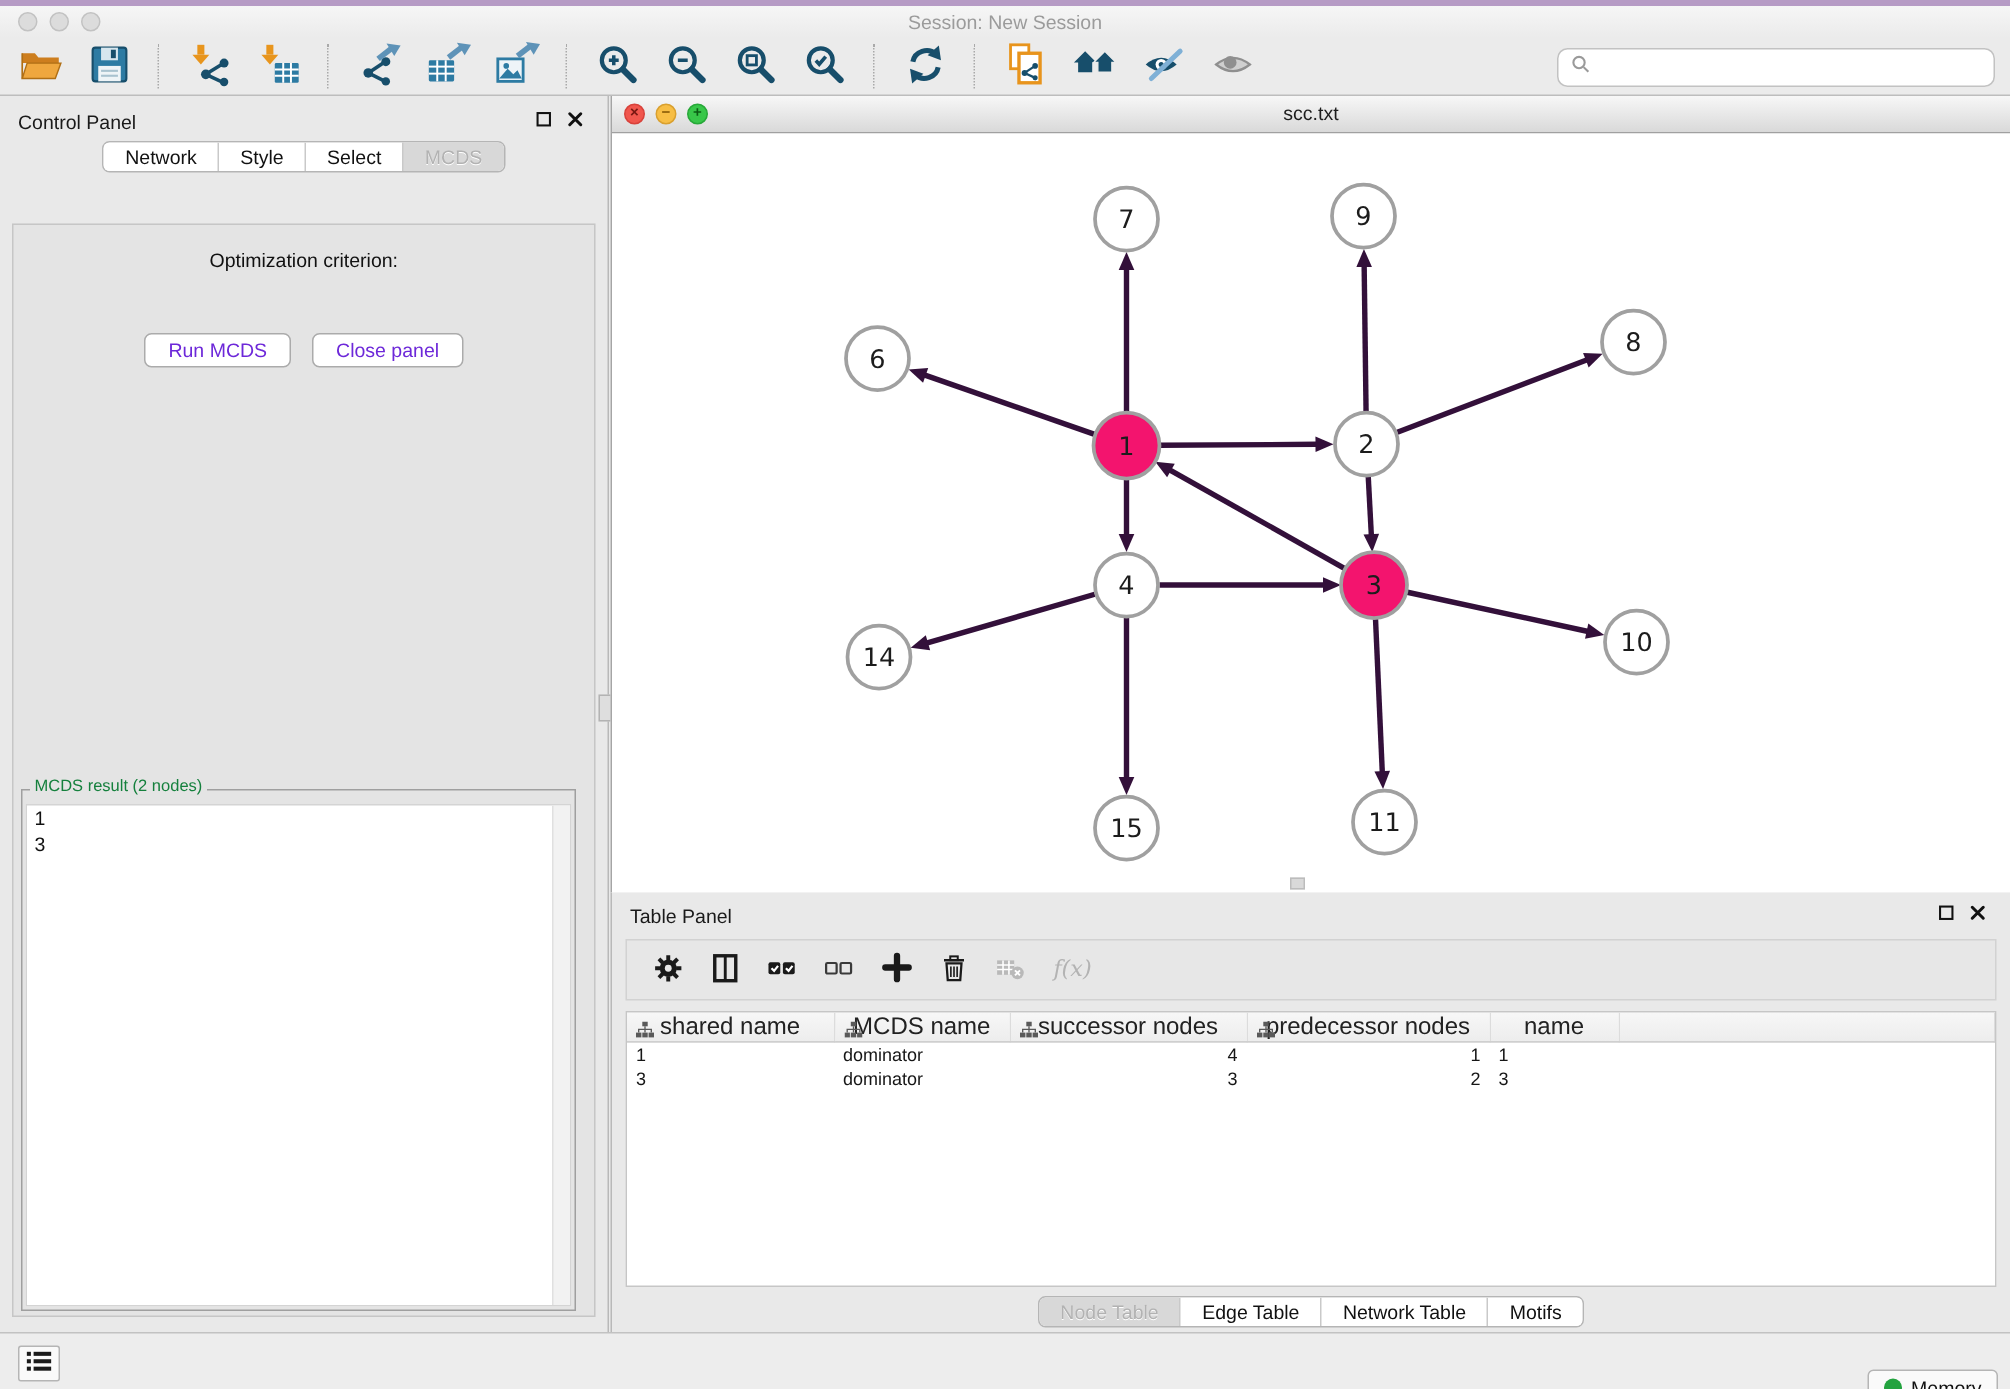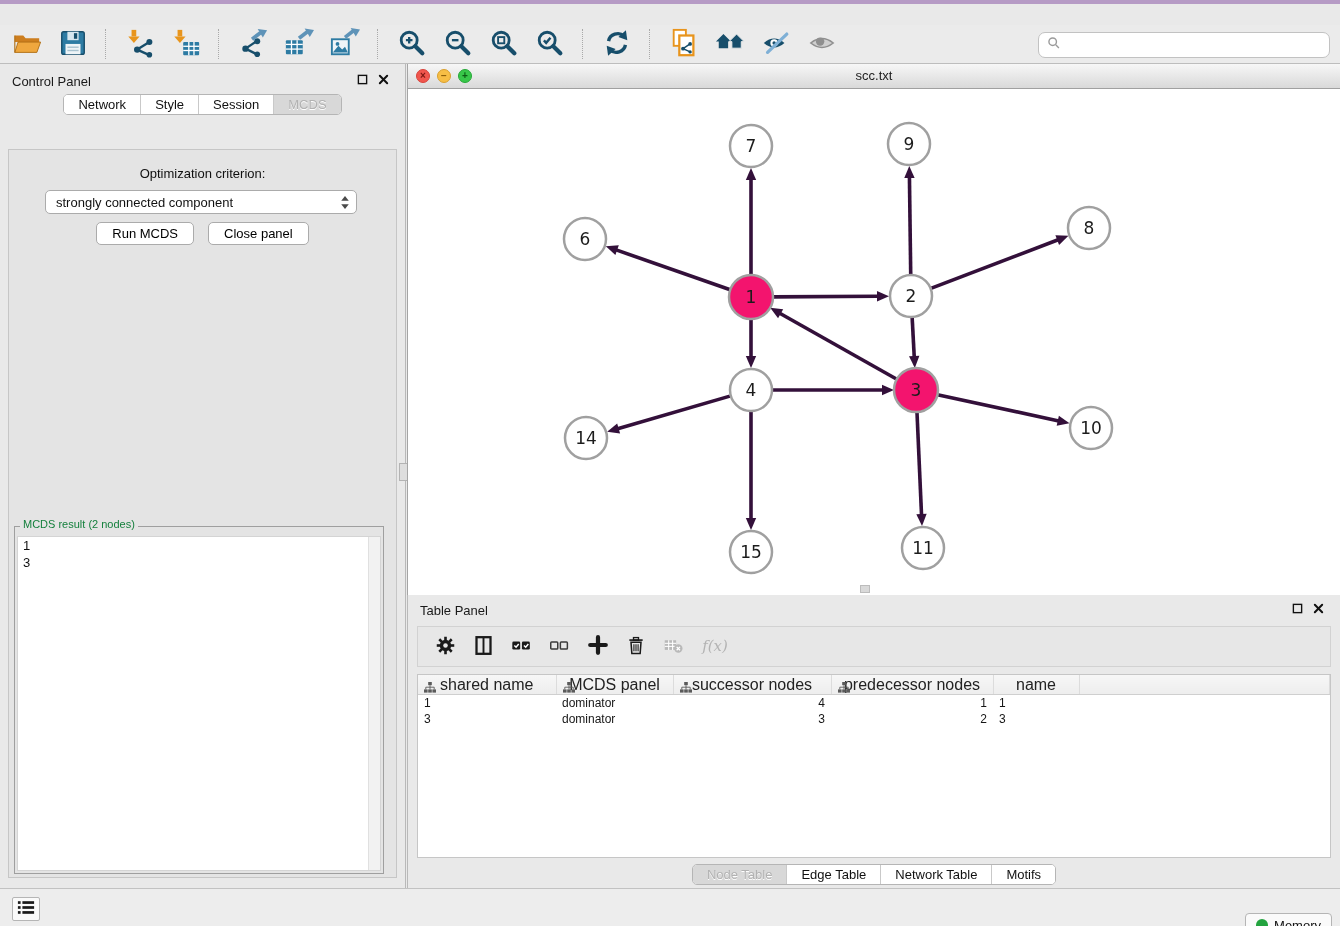--- a/index.html
+++ b/index.html
@@ -34,21 +34,21 @@
   
   .control-panel{position:absolute;left:0;top:64px;width:406px;height:824px;background:#e9e9e9;border-right:1px solid #b9b9b9;box-sizing:border-box;}
   .cp-title{position:absolute;left:12px;top:10px;}
   .cp-icons{position:absolute;right:16px;top:10px;}
   .cp-tabs{position:absolute;left:0;top:30px;width:100%;display:flex;justify-content:center;}
   .cp-content{position:absolute;left:8px;right:8px;top:54px;bottom:10px;background:#e4e4e4;border:1px solid #c6c6c6;margin-top:31px;}
   .opt-label{position:absolute;left:0;top:16px;width:100%;text-align:center;font-size:13px;color:#111;}
   .dropdown{position:absolute;left:36px;top:40px;width:312px;height:24px;background:#fff;border:1px solid #ababab;border-radius:5px;font-size:13px;color:#111;display:flex;align-items:center;padding-left:10px;box-sizing:border-box;cursor:default;}
   .dd-arrows{position:absolute;right:6px;top:4px;}
   .cp-buttons{position:absolute;left:0;top:72px;width:100%;display:flex;justify-content:center;gap:14px;}
-  .btn{background:#fff;border:1px solid #ababab;border-radius:5px;font-size:13px;padding:3px 15px;color:#000000;cursor:default;}
+  .btn{background:#fff;border:1px solid #ababab;border-radius:5px;font-size:13px;padding:3px 15px;color:#6d28d9;cursor:default;}
   .result-field{position:absolute;left:5px;right:12px;top:376px;bottom:3px;border:1px solid #9f9f9f;}
   .result-legend{position:absolute;top:-9px;left:5px;background:#e4e4e4;padding:0 3px;font-size:11px;color:#15803d;}
   .result-area{position:absolute;left:2px;right:2px;top:9px;bottom:2px;background:#fff;border:1px solid #d4d4d4;overflow:hidden;}
   .result-scroll{position:absolute;right:0;top:0;bottom:0;width:11px;background:#f2f2f2;border-left:1px solid #e0e0e0;}
   .result-line{font-size:13px;color:#111;padding-left:5px;line-height:17px;}
   .divider-grip{position:absolute;left:399px;top:463px;width:9px;height:18px;background:#dedede;border:1px solid #b3b3b3;box-sizing:border-box;}
 
   
   .network-window{position:absolute;left:407px;top:64px;right:0;height:531px;background:#fff;border-left:1px solid #a5a5a5;box-sizing:border-box;}
   .net-titlebar{position:absolute;left:0;top:0;width:100%;height:25px;background:linear-gradient(#f7f7f7,#d9d9d9);border-bottom:1px solid #a0a0a0;box-sizing:border-box;}
@@ -83,20 +83,28 @@
   .memory-btn{position:absolute;right:8px;top:8px;height:24px;background:#fafafa;border:1px solid #b5b5b5;border-radius:4px;display:flex;align-items:center;gap:6px;padding:0 10px;font-size:13px;color:#111;cursor:default;margin-top:16px;}
   .memory-dot{width:12px;height:12px;border-radius:50%;}
 </style>
 </head>
 <body>
 
 <div id="app">
 
   <div class="desktop-strip"></div>
 
+  <div class="titlebar">
+    <div class="lights">
+      <span class="light"></span>
+      <span class="light"></span>
+      <span class="light"></span>
+    </div>
+    <div class="title">Session: New Session</div>
+  </div>
 
   <div class="toolbar">
       <button class="tbtn">
         <span><svg viewBox="0 0 32 32" width="30" height="30">
             <path d="M3 8h9l2.5 3H29v4H3z" fill="#cd7e1e"></path>
             <path d="M3 26 L6.5 15h24L26.5 26z" fill="#efa73e" stroke="#b06f15" stroke-width="1"></path>
             <path d="M3 8v18" stroke="#b06f15" stroke-width="1.2"></path>
           </svg></span>
       </button>
       <button class="tbtn">
@@ -278,36 +286,27 @@
       <button class="pi-btn">
         <svg viewBox="0 0 12 12" width="11" height="11">
             <path d="M2 2 L10 10 M10 2 L2 10" stroke="#111" stroke-width="2.2" stroke-linecap="round"></path>
           </svg>
       </button>
     </div>
     <div class="cp-tabs">
         <div class="tabgroup">
           <span class="tab">Network</span>
           <span class="tab">Style</span>
-          <span class="tab">Session</span>
+          <span class="tab">Select</span>
           <span class="tab selected">MCDS</span>
         </div>
       </div>
 
     <div class="cp-content">
       <div class="opt-label">Optimization criterion:</div>
-      <div class="dropdown">
-        <span>strongly connected component</span>
-        <span class="dd-arrows">
-          <svg viewBox="0 0 10 16" width="10" height="15">
-              <polygon points="5,1 9,6.2 1,6.2" fill="#4a4a4a"></polygon>
-              <polygon points="5,15 9,9.8 1,9.8" fill="#4a4a4a"></polygon>
-            </svg>
-        </span>
-      </div>
       <div class="cp-buttons">
         <button class="btn">Run MCDS</button>
         <button class="btn">Close panel</button>
       </div>
       <div class="result-field">
         <span class="result-legend">MCDS result (2 nodes)</span>
         <div class="result-area">
           <div class="result-scroll"></div>
         <div class="result-line">1</div>
             <div class="result-line">3</div>
@@ -543,21 +542,21 @@
                     <path d="M6 3.2 V5.2 M1.8 7.4 V5.2 H10.2 V7.4 M6 5.2 V7.4" stroke="#5a5a5a" stroke-width="0.9" fill="none"></path>
                   </svg></span><span>shared name</span></th>
               <th><span class="tree-ic"><svg viewBox="0 0 12 11" width="12" height="11">
                     <g fill="#5a5a5a">
                       <rect x="4.2" y="0" width="3.6" height="3.2"></rect>
                       <rect x="0" y="7.4" width="3.6" height="3.2"></rect>
                       <rect x="4.2" y="7.4" width="3.6" height="3.2"></rect>
                       <rect x="8.4" y="7.4" width="3.6" height="3.2"></rect>
                     </g>
                     <path d="M6 3.2 V5.2 M1.8 7.4 V5.2 H10.2 V7.4 M6 5.2 V7.4" stroke="#5a5a5a" stroke-width="0.9" fill="none"></path>
-                  </svg></span><span>MCDS panel</span></th>
+                  </svg></span><span>MCDS name</span></th>
               <th><span class="tree-ic"><svg viewBox="0 0 12 11" width="12" height="11">
                     <g fill="#5a5a5a">
                       <rect x="4.2" y="0" width="3.6" height="3.2"></rect>
                       <rect x="0" y="7.4" width="3.6" height="3.2"></rect>
                       <rect x="4.2" y="7.4" width="3.6" height="3.2"></rect>
                       <rect x="8.4" y="7.4" width="3.6" height="3.2"></rect>
                     </g>
                     <path d="M6 3.2 V5.2 M1.8 7.4 V5.2 H10.2 V7.4 M6 5.2 V7.4" stroke="#5a5a5a" stroke-width="0.9" fill="none"></path>
                   </svg></span><span>successor nodes</span></th>
               <th><span class="tree-ic"><svg viewBox="0 0 12 11" width="12" height="11">

